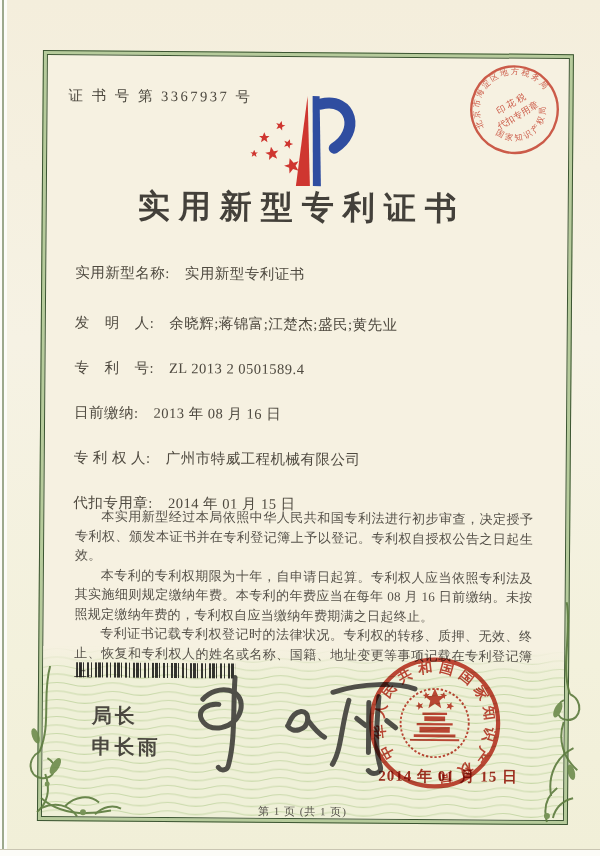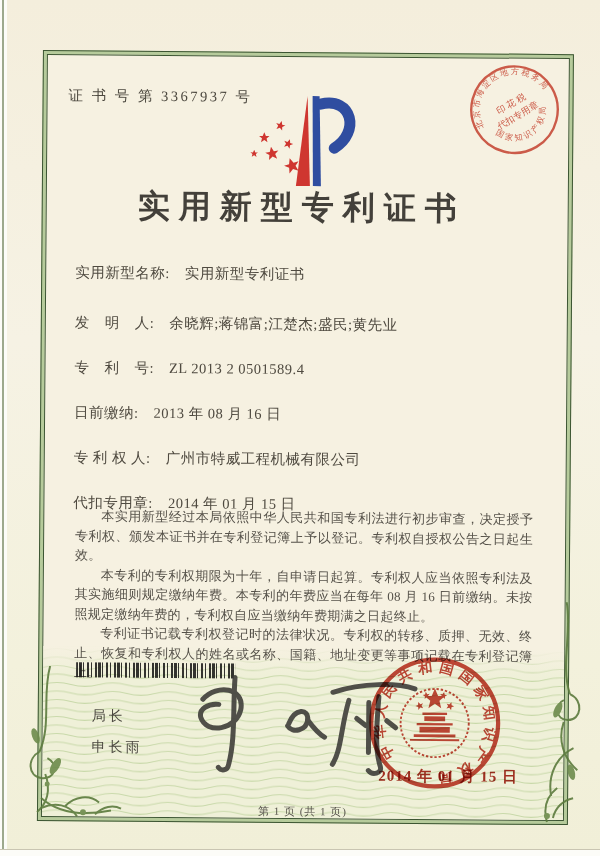--- a/index.html
+++ b/index.html
@@ -38,21 +38,21 @@
 
   .barcode{left:78px;top:664px;width:159px;height:15px;
     background:repeating-linear-gradient(90deg,
       #1e1e1c 0 1.5px,rgba(0,0,0,0) 1.5px 3px,
       #1e1e1c 3px 6px,rgba(0,0,0,0) 6px 7px,
       #1e1e1c 7px 8px,rgba(0,0,0,0) 8px 11px,
       #1e1e1c 11px 13px,rgba(0,0,0,0) 13px 14.5px,
       #1e1e1c 14.5px 15.5px,rgba(0,0,0,0) 15.5px 19px);
     opacity:.9;}
 
-  .director{left:94px;top:702px;font-size:14px;color:#4b4840;letter-spacing:3px;line-height:31px;}
+  .director{left:94px;top:702px;font-size:20px;color:#4b4840;letter-spacing:3px;line-height:31px;font-weight:bold;}
   .director span{display:block;}
   .signature{left:185px;top:666px;width:240px;height:110px;}
 
   .seal-main{left:366px;top:651px;width:142px;height:142px;mix-blend-mode:multiply;opacity:.92;}
   .seal-date{left:381px;top:766px;font-size:15px;color:#ab3326;letter-spacing:1px;font-weight:600;
              mix-blend-mode:multiply;}
   .seal-tax{left:464px;top:60px;width:96px;height:96px;transform:rotate(-31deg);
             mix-blend-mode:multiply;opacity:.85;}
 
   .footer{left:40px;width:531px;top:804px;text-align:center;font-size:11px;

